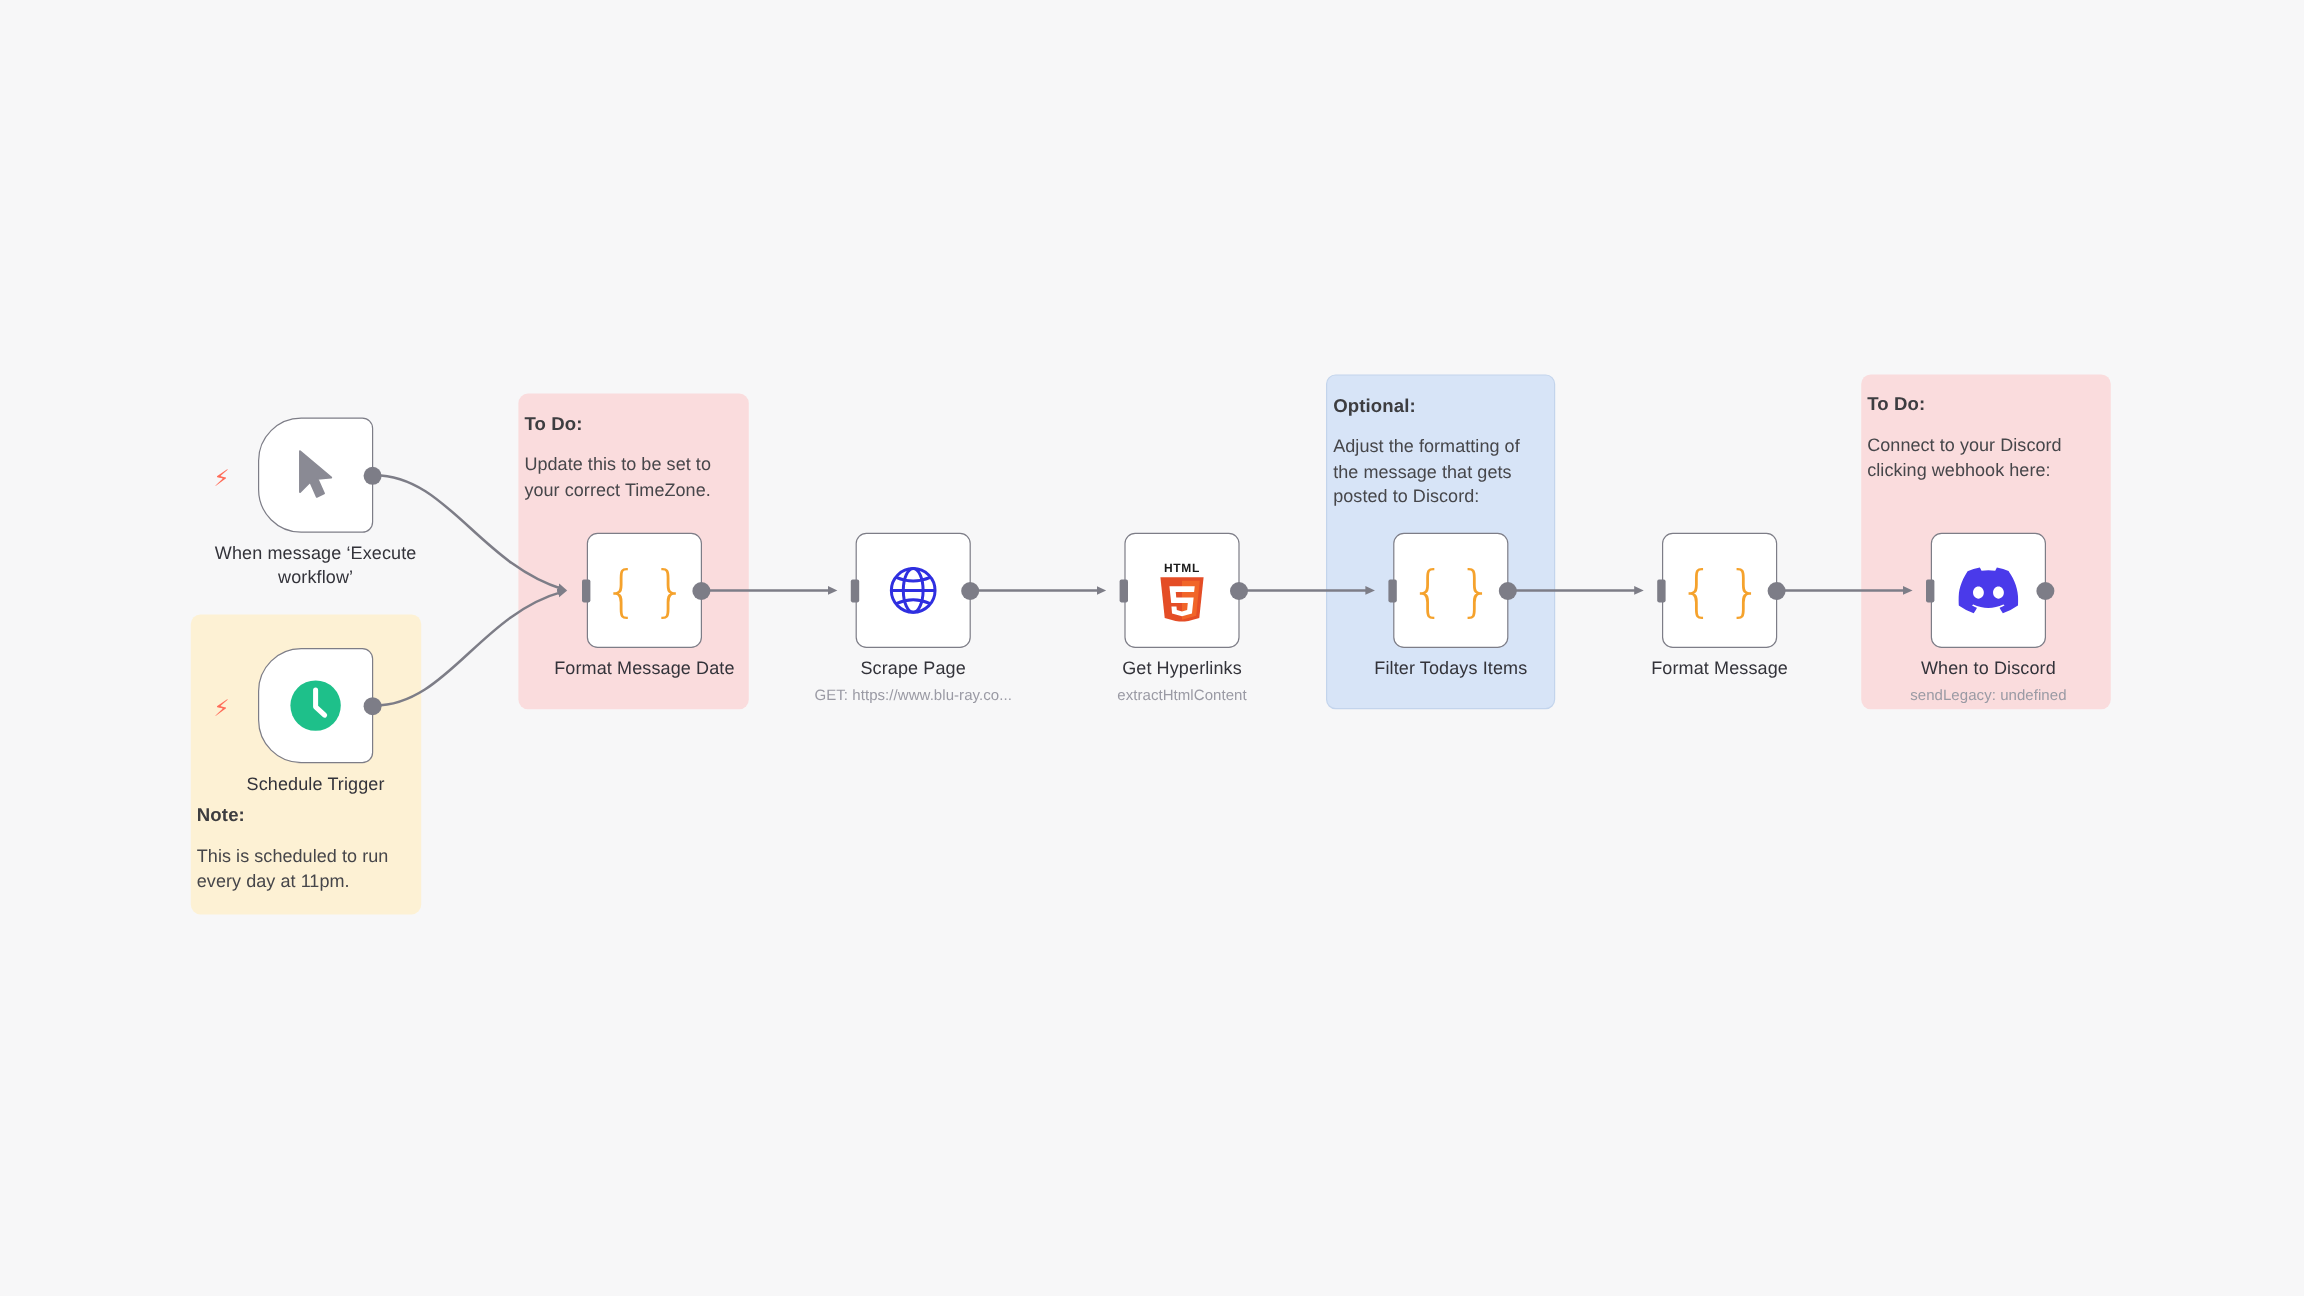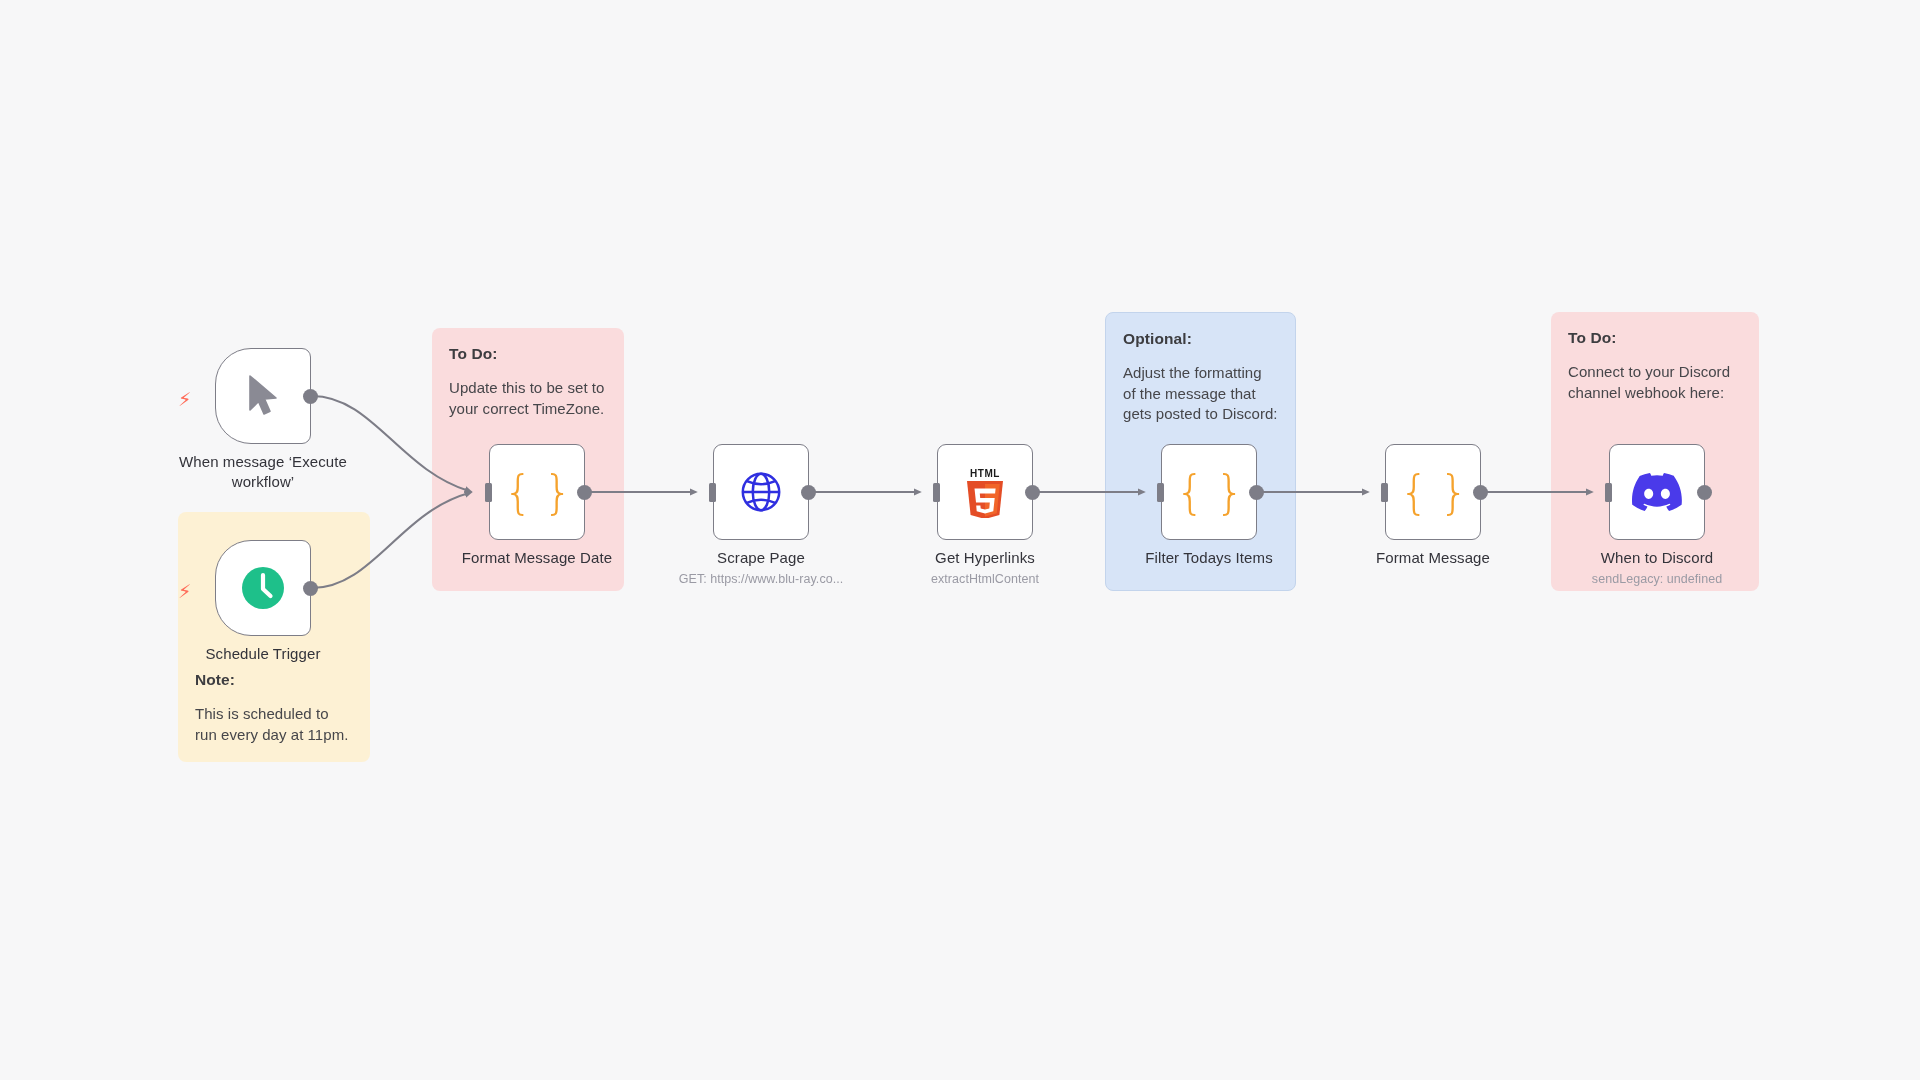--- a/index.html
+++ b/index.html
@@ -18,21 +18,21 @@
     width: 1920px;
     height: 1080px;
     background: #f7f7f8;
   }
 
   
   .sticky {
     position: absolute;
     border-radius: 8px;
     box-sizing: border-box;
-    padding: 16px 17px 10px 17px;
+    padding: 16px 17px 10px 5px;
     z-index: 1;
   }
   .sticky-pink   { background: #fadcdd; }
   .sticky-yellow { background: #fdf1d4; }
   .sticky-blue   { background: #d7e4f7; border: 1px solid #c3d4ec; }
 
   .sticky-heading {
     font-size: 15.5px;
     font-weight: bold;
     color: #3d3d40;
@@ -151,39 +151,39 @@
     line-height: 1;
     user-select: none;
   }
   .icon-svg { display: block; }
 </style>
 </head>
 <body>
 
 <div id="canvas">
 
-  <div class="sticky sticky-yellow" style="left:159px; top:512px; width:192px; height:250px;margin-left:19px;">
+  <div class="sticky sticky-yellow" style="left:159px; top:512px; width:192px; height:250px;">
     <div style="height:142px;"></div>
     <p class="sticky-heading">Note:</p>
     <p class="sticky-body">This is scheduled to run every day at 11pm.</p>
   </div>
 
   <div class="sticky sticky-pink" style="left:432px; top:328px; width:192px; height:263px;">
     <p class="sticky-heading">To Do:</p>
     <p class="sticky-body">Update this to be set to your correct TimeZone.</p>
   </div>
 
   <div class="sticky sticky-blue" style="left:1105px; top:312px; width:191px; height:279px;">
     <p class="sticky-heading">Optional:</p>
     <p class="sticky-body">Adjust the formatting of the message that gets posted to Discord:</p>
   </div>
 
   <div class="sticky sticky-pink" style="left:1551px; top:312px; width:208px; height:279px;">
     <p class="sticky-heading">To Do:</p>
-    <p class="sticky-body">Connect to your Discord channel webhook here:</p>
+    <p class="sticky-body">Connect to your Discord clicking webhook here:</p>
   </div>
 
   <svg id="wires" viewBox="0 0 1920 1080" xmlns="http://www.w3.org/2000/svg">
     <defs>
       <marker id="arw" markerWidth="9" markerHeight="9" refX="4.2" refY="4.5" orient="auto" markerUnits="userSpaceOnUse">
         <path d="M0,0.8 L8,4.5 L0,8.2 Z" fill="#7d7d87"></path>
       </marker>
     </defs>
 
     <path d="M 312,396 C 372,396 400,470 469,491" fill="none" stroke="#7d7d87" stroke-width="2.1" marker-end="url(#arw)"></path>

